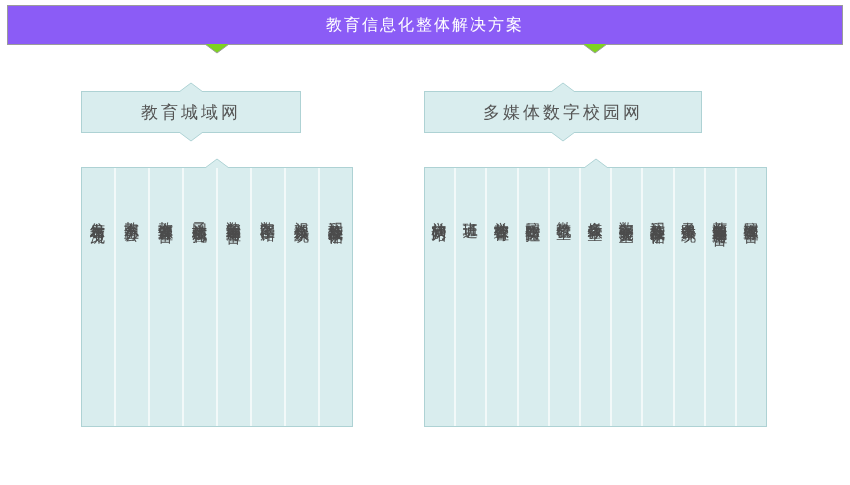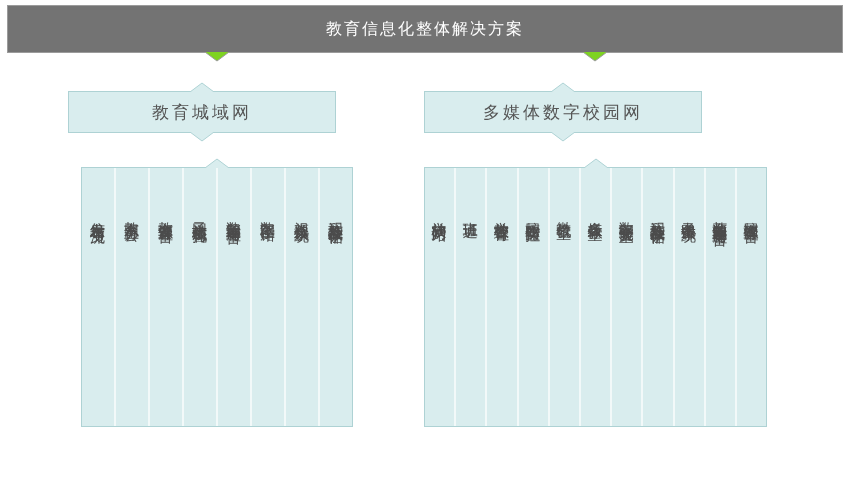--- a/index.html
+++ b/index.html
@@ -3,22 +3,22 @@
 <meta charset="utf-8">
 <style>
   html, body { margin:0; padding:0; }
   body {
     width:850px; height:485px; background:#ffffff; position:relative;
     font-family:"Liberation Sans", sans-serif; overflow:hidden;
   }
 
   
   #banner {
-    position:absolute; left:7px; top:5px; width:836px; height:48px;
-    box-sizing:border-box; background:#737373; border:1px solid #9b9b9b;
+    position:absolute; left:7px; top:5px; width:836px; height:40px;
+    box-sizing:border-box; background:#8b5cf6; border:1px solid #9b9b9b;
     display:flex; align-items:center; justify-content:center;
     color:#ffffff; font-size:16px; letter-spacing:2px;
   }
 
   
   .notch { position:absolute; width:24px; height:10px; display:block; }
   .notch.down  { bottom:-10px; }
   .notch.up    { top:-10px; }
   .center-notch{ left:50%; margin-left:-12px; }
   #banner-tail-left  { left:197px; }
@@ -26,21 +26,21 @@
   .notch-green path { fill:#7ed321; stroke:#9b9b9b; stroke-width:1; }
   .notch-cyan  path { fill:#d9edee; stroke:#aed2d4; stroke-width:1; }
 
   
   .subbox {
     position:absolute; top:91px; height:42px; box-sizing:border-box;
     background:#d9edee; border:1px solid #aed2d4;
     display:flex; align-items:center; justify-content:center;
     color:#555555; font-size:17px; letter-spacing:3px;
   }
-  #sub-left  { left:68px;  width:268px; }
+  #sub-left  { left:81px;  width:220px; }
   #sub-right { left:424px; width:278px; }
 
   
   .groupbox {
     position:absolute; top:167px; height:260px; box-sizing:border-box;
     background:#d9edee; border:1px solid #aed2d4;
     display:flex; flex-direction:row; align-items:stretch;
   }
   #group-left  { left:81px;  width:272px; }
   #group-right { left:424px; width:343px; }

